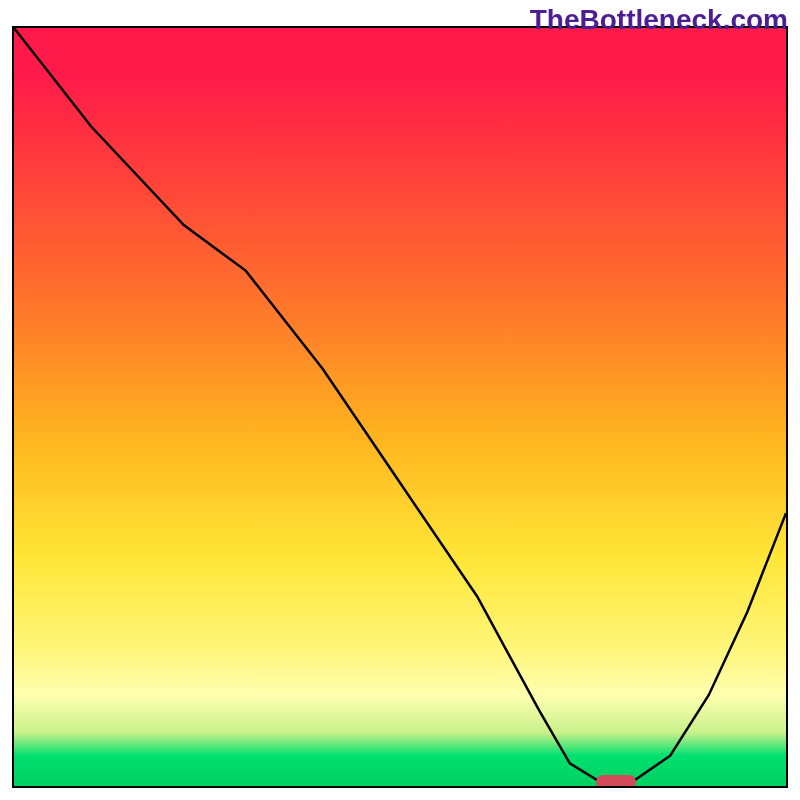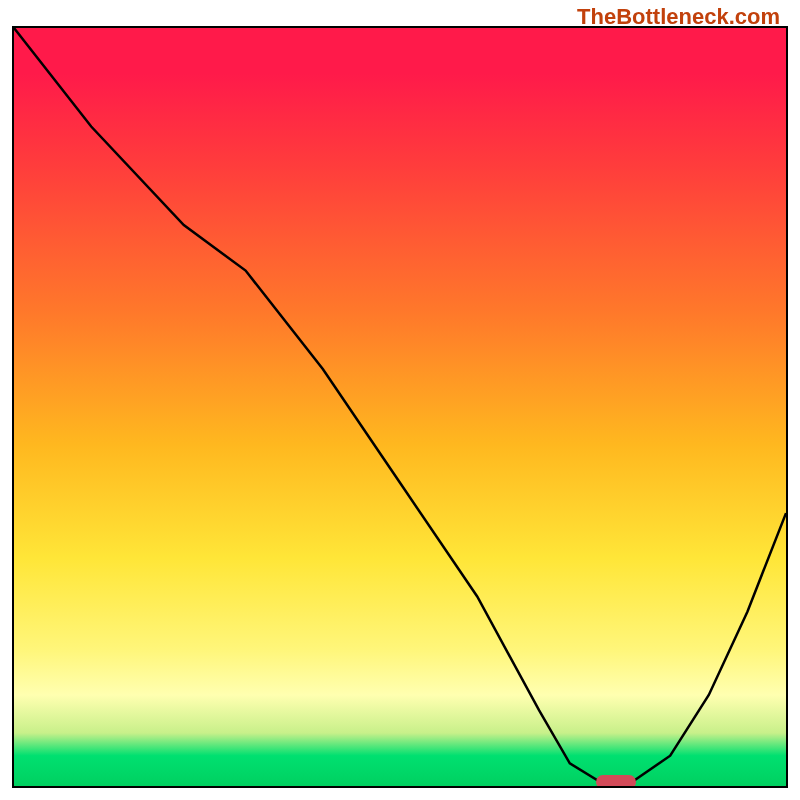--- a/index.html
+++ b/index.html
@@ -6,23 +6,23 @@
     margin: 0;
     padding: 0;
     width: 800px;
     height: 800px;
     position: relative;
     font-family: Arial, sans-serif;
   }
   .watermark {
     position: absolute;
     top: 4px;
-    right: 20px;
-    color: #c2410c;
-    font-size: 22px;
+    right: 12px;
+    color: #4c1d95;
+    font-size: 28px;
     font-weight: bold;
     z-index: 10;
   }
   .frame {
     position: absolute;
     left: 12px;
     top: 26px;
     width: 776px;
     height: 762px;
     border: 2px solid #000;

